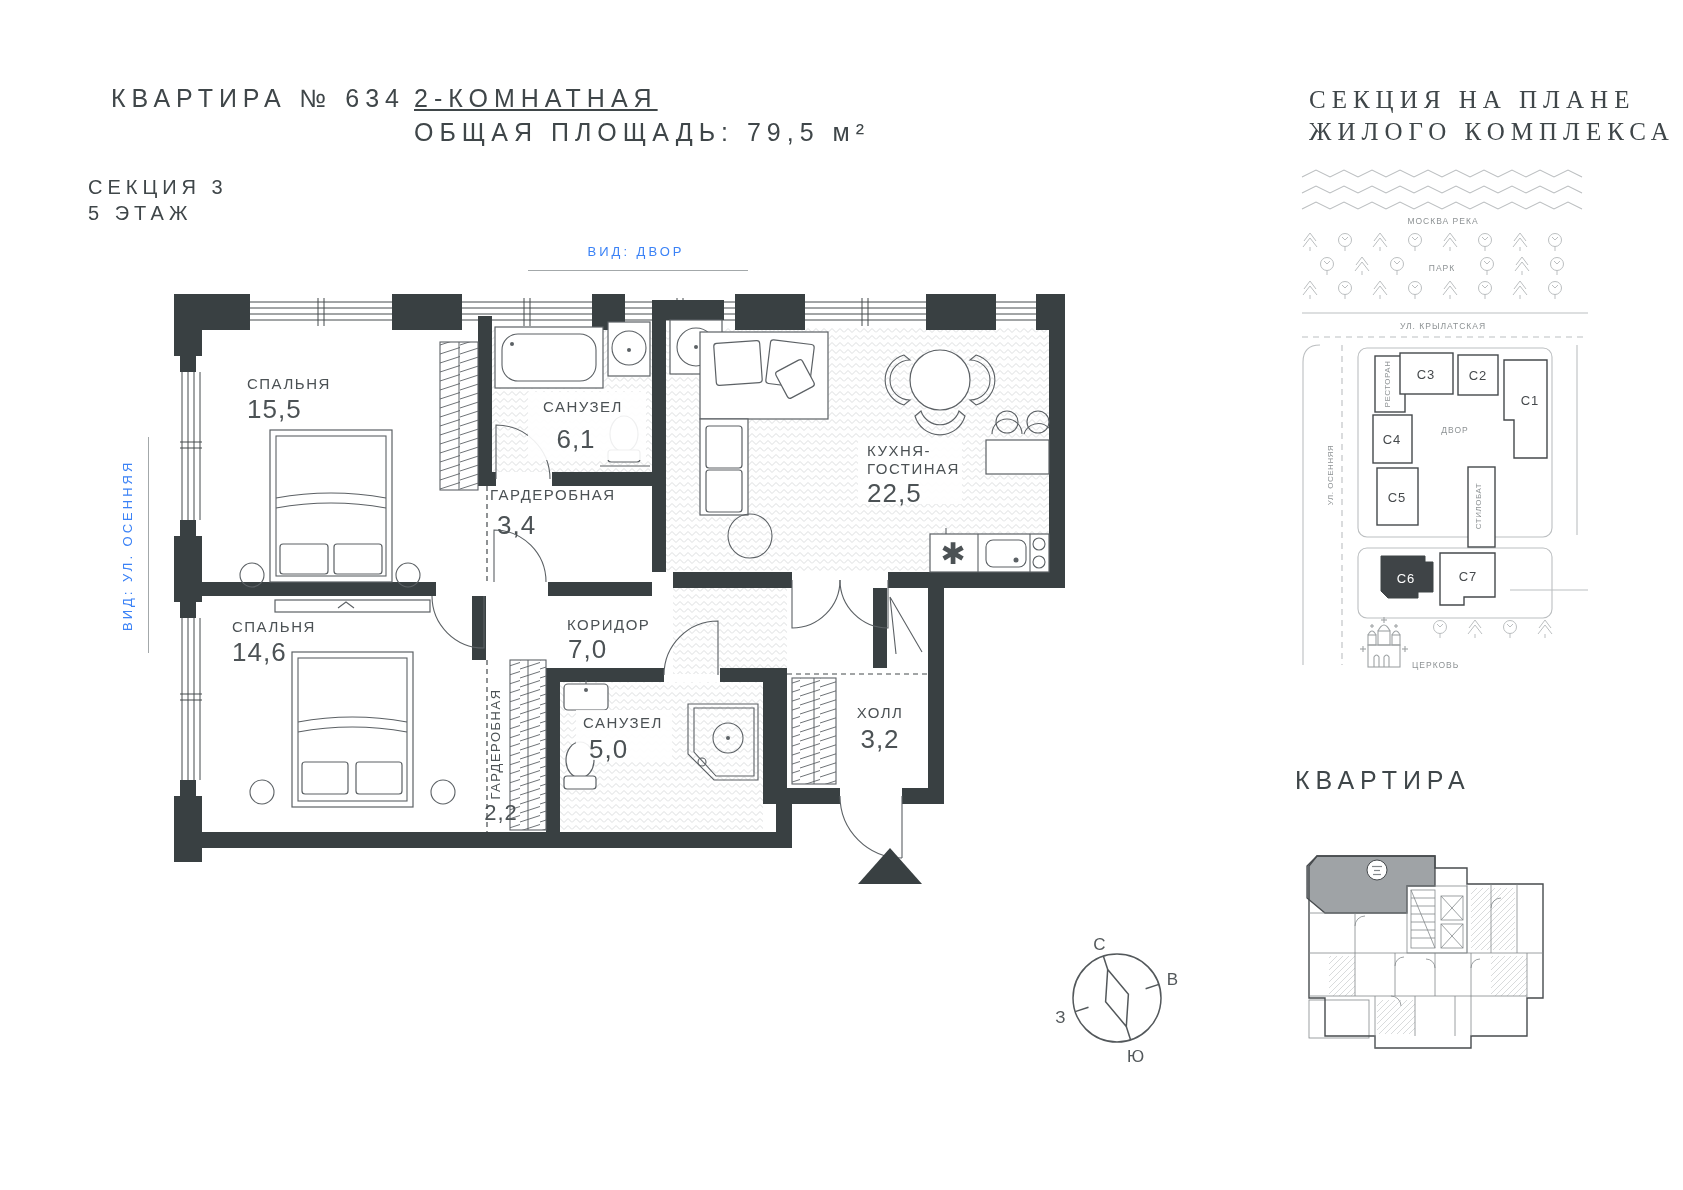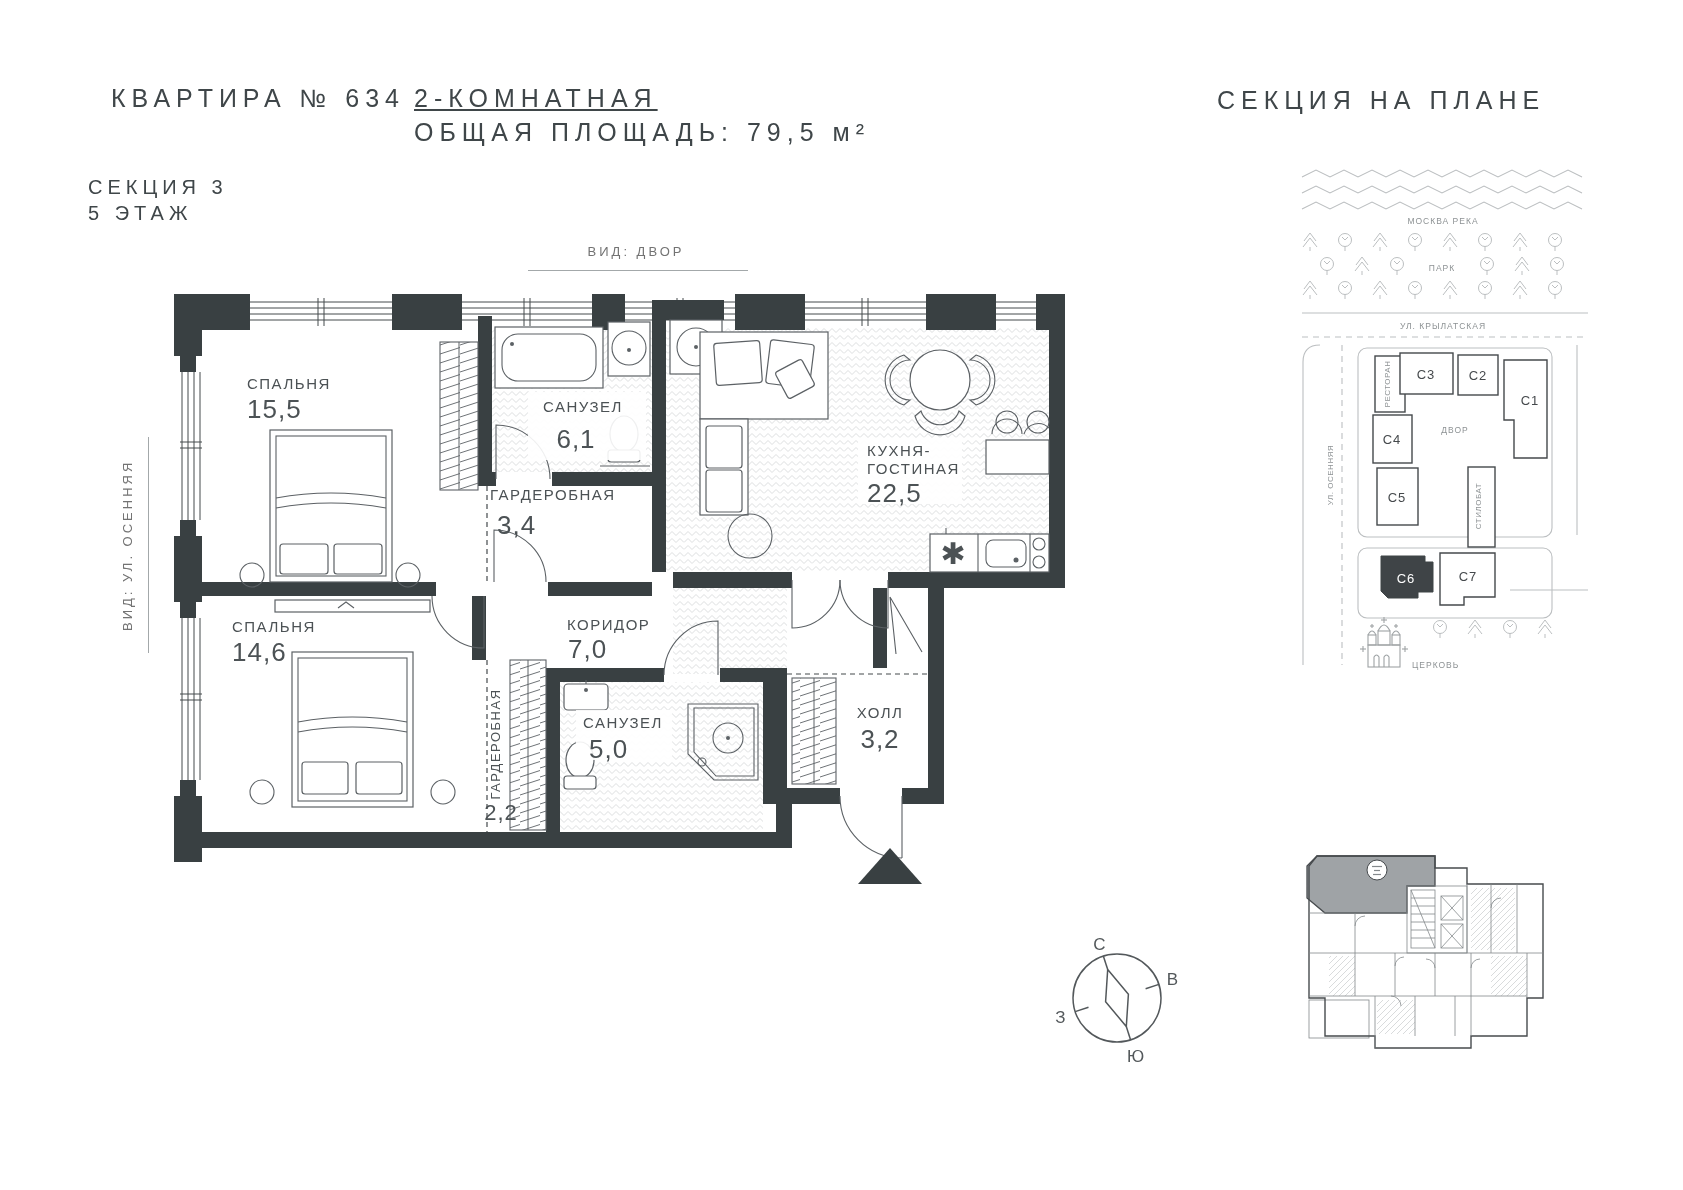--- a/index.html
+++ b/index.html
@@ -1,21 +1,21 @@
 <!DOCTYPE html>
 <html><head>
 <meta charset="utf-8">
 <style>
   html,body{margin:0;padding:0;background:#ffffff;}
   body{width:1683px;height:1190px;position:relative;overflow:hidden;
        font-family:"Liberation Sans",sans-serif;color:#3f4649;}
   .abs{position:absolute;}
   .t1{font-size:25px;letter-spacing:6px;font-weight:500;white-space:nowrap;}
   .t2{font-size:20px;letter-spacing:5px;font-weight:500;white-space:nowrap;}
-  .viewlbl{font-size:13px;letter-spacing:3px;color:#737373;white-space:nowrap;}
+  .viewlbl{font-size:13px;letter-spacing:3px;color:#3b82f6;white-space:nowrap;}
   .rule{border-top:1px solid #a3a8aa;height:0;}
   .vrule{border-left:1px solid #a3a8aa;width:0;}
   .vview{writing-mode:vertical-rl;transform:rotate(180deg);text-align:center;}
 
   
   .wall{fill:#394042;stroke:none;}
   .win{stroke:#454a4d;stroke-width:1;fill:none;}
   .furn{fill:#ffffff;stroke:#5c6165;stroke-width:1.2;}
   .furnln{fill:none;stroke:#5c6165;stroke-width:1.1;}
   .door{fill:none;stroke:#5c6165;stroke-width:1.1;}
@@ -47,22 +47,23 @@
 </style>
 </head>
 <body>
 
 <div class="abs t1" style="left:88px;top:84px;margin-left:23px;">КВАРТИРА № 634</div>
 <div class="abs t1" style="left:414px;top:84px;text-decoration:underline;">2-КОМНАТНАЯ</div>
 <div class="abs t1" style="left:414px;top:118px;">ОБЩАЯ ПЛОЩАДЬ: 79,5 м²</div>
 <div class="abs t2" style="left:88px;top:176px;">СЕКЦИЯ 3</div>
 <div class="abs t2" style="left:88px;top:202px;">5 ЭТАЖ</div>
 
-<div class="abs t1" style="left:1217px;top:84px;line-height:32px;">
+<div class="abs t1" style="left:1309px;top:84px;line-height:32px;font-family:Liberation Serif, serif;">
   <div>СЕКЦИЯ НА ПЛАНЕ</div>
+  <div>ЖИЛОГО КОМПЛЕКСА</div>
 </div>
 
 <div class="abs viewlbl" style="left:536px;top:244px;width:200px;text-align:center;">ВИД: ДВОР</div>
 <div class="abs rule" style="left:528px;top:270px;width:220px;"></div>
 
 <div class="abs viewlbl vview" style="left:120px;top:437px;height:216px;width:20px;">ВИД: УЛ. ОСЕННЯЯ</div>
 <div class="abs vrule" style="left:148px;top:437px;height:216px;"></div>
 
 <svg class="abs" style="left:140px;top:292px;" width="930" height="600" viewBox="0 0 930 600">
   <defs>
@@ -434,20 +435,21 @@
   </g>
   <g>
     <use href="#tree-round" x="150" y="455"></use>
       <use href="#tree-pine" x="185" y="455"></use>
       <use href="#tree-round" x="220" y="455"></use>
       <use href="#tree-pine" x="255" y="455"></use>
   </g>
 </svg>
 
 <div class="abs t1" style="left:1295px;top:764px;line-height:32px;">
+  <div>КВАРТИРА</div>
 </div>
 
 <svg class="abs" style="left:1295px;top:848px;" width="260" height="210" viewBox="0 0 260 210">
   <defs>
     <pattern id="miniHatch" width="6" height="6" patternUnits="userSpaceOnUse">
       <path d="M0,6 L6,0" stroke="#d9dbdc" stroke-width="1" fill="none"></path>
     </pattern>
   </defs>
 
   <rect x="14" y="152" width="60" height="38" fill="url(#miniHatch)" class="mthin"></rect>

